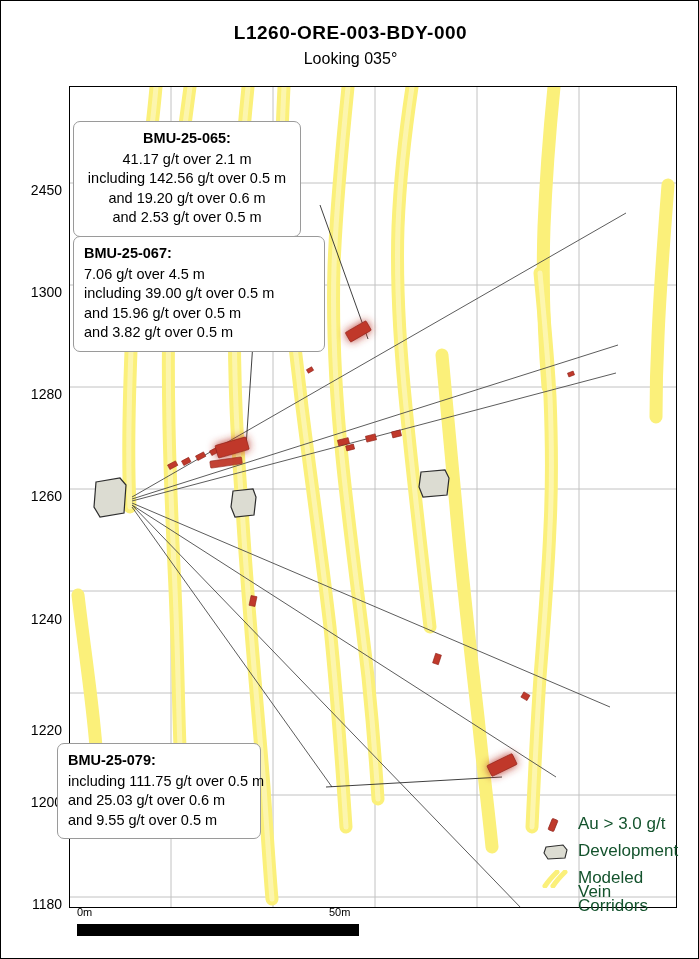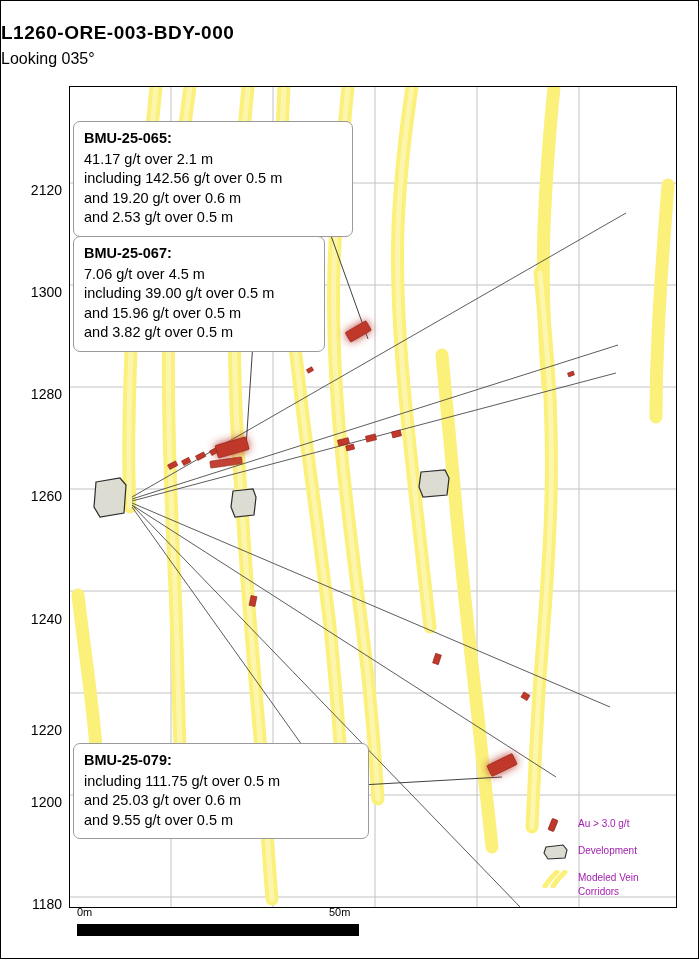--- a/index.html
+++ b/index.html
@@ -18,21 +18,21 @@
     overflow: hidden;
     box-sizing: border-box;
     border: 1px solid #000000;
   }
   
   #title-block {
     position: absolute;
     top: 20px;
     left: 0;
     width: 699px;
-    text-align: left;
+    text-align: center;
   }
   #title-main {
     font-size: 19px;
     font-weight: bold;
     letter-spacing: 0.5px;
     color: #000;
     line-height: 24px;
   }
   #title-sub {
     font-size: 16px;
@@ -103,22 +103,22 @@
     width: 280px;
     background: #000;
     border: 1px solid #000;
   }
   
   #legend {
     position: absolute;
     left: 540px;
     top: 815px;
     width: 136px;
-    font-size: 10px;
-    color: #a21caf;
+    font-size: 17px;
+    color: #14532d;
     z-index: 7;
   }
   .legend-row {
     display: flex;
     align-items: flex-start;
     margin-bottom: 9px;
   }
   .legend-swatch {
     width: 30px;
     min-width: 30px;
@@ -131,21 +131,21 @@
 </head>
 <body>
 
 <div id="page">
 
   <div id="title-block">
     <div id="title-main">L1260-ORE-003-BDY-000</div>
     <div id="title-sub">Looking 035°</div>
   </div>
 
-  <div class="y-label" style="top:181px">2120</div>
+  <div class="y-label" style="top:181px">2450</div>
   <div class="y-label" style="top:283px">1300</div>
   <div class="y-label" style="top:385px">1280</div>
   <div class="y-label" style="top:487px">1260</div>
   <div class="y-label" style="top:610px">1240</div>
   <div class="y-label" style="top:721px">1220</div>
   <div class="y-label" style="top:793px">1200</div>
   <div class="y-label" style="top:895px">1180</div>
 
   <div id="plot-frame">
     <svg id="plot-svg" width="608" height="822" viewBox="0 0 608 822" xmlns="http://www.w3.org/2000/svg">
@@ -243,37 +243,37 @@
         <rect x="180" y="509" width="6" height="10" transform="rotate(12 183 514)"></rect>
         <rect x="364" y="567" width="6" height="10" transform="rotate(18 367 572)"></rect>
         <rect x="452" y="606" width="7" height="6" transform="rotate(30 455 609)"></rect>
         <g filter="url(#glow)">
           <rect x="418" y="672" width="28" height="12" rx="1" transform="rotate(-26 432 678)"></rect>
         </g>
       </g>
     </svg>
   </div>
 
-  <div class="callout" style="left:72px; top:120px; width:280px;">
+  <div class="callout" style="left:72px; top:120px; width:228px;text-align:center;">
     <span class="hole-id">BMU-25-065:</span>
     <span class="ln">41.17 g/t over 2.1 m</span>
     <span class="ln">including 142.56 g/t over 0.5 m</span>
     <span class="ln">and 19.20 g/t over 0.6 m</span>
     <span class="ln">and 2.53 g/t over 0.5 m</span>
   </div>
 
   <div class="callout" style="left:72px; top:235px; width:252px;">
     <span class="hole-id">BMU-25-067:</span>
     <span class="ln">7.06 g/t over 4.5 m</span>
     <span class="ln">including 39.00 g/t over 0.5 m</span>
     <span class="ln">and 15.96 g/t over 0.5 m</span>
     <span class="ln">and 3.82 g/t over 0.5 m</span>
   </div>
 
-  <div class="callout" style="left:72px; top:742px; width:296px;">
+  <div class="callout" style="left:56px; top:742px; width:204px;">
     <span class="hole-id">BMU-25-079:</span>
     <span class="ln">including 111.75 g/t over 0.5 m</span>
     <span class="ln">and 25.03 g/t over 0.6 m</span>
     <span class="ln">and 9.55 g/t over 0.5 m</span>
   </div>
 
   <div id="scalebar-wrap">
     <div id="scalebar-labels">
       <span class="left">0m</span>
       <span class="right">50m</span>

